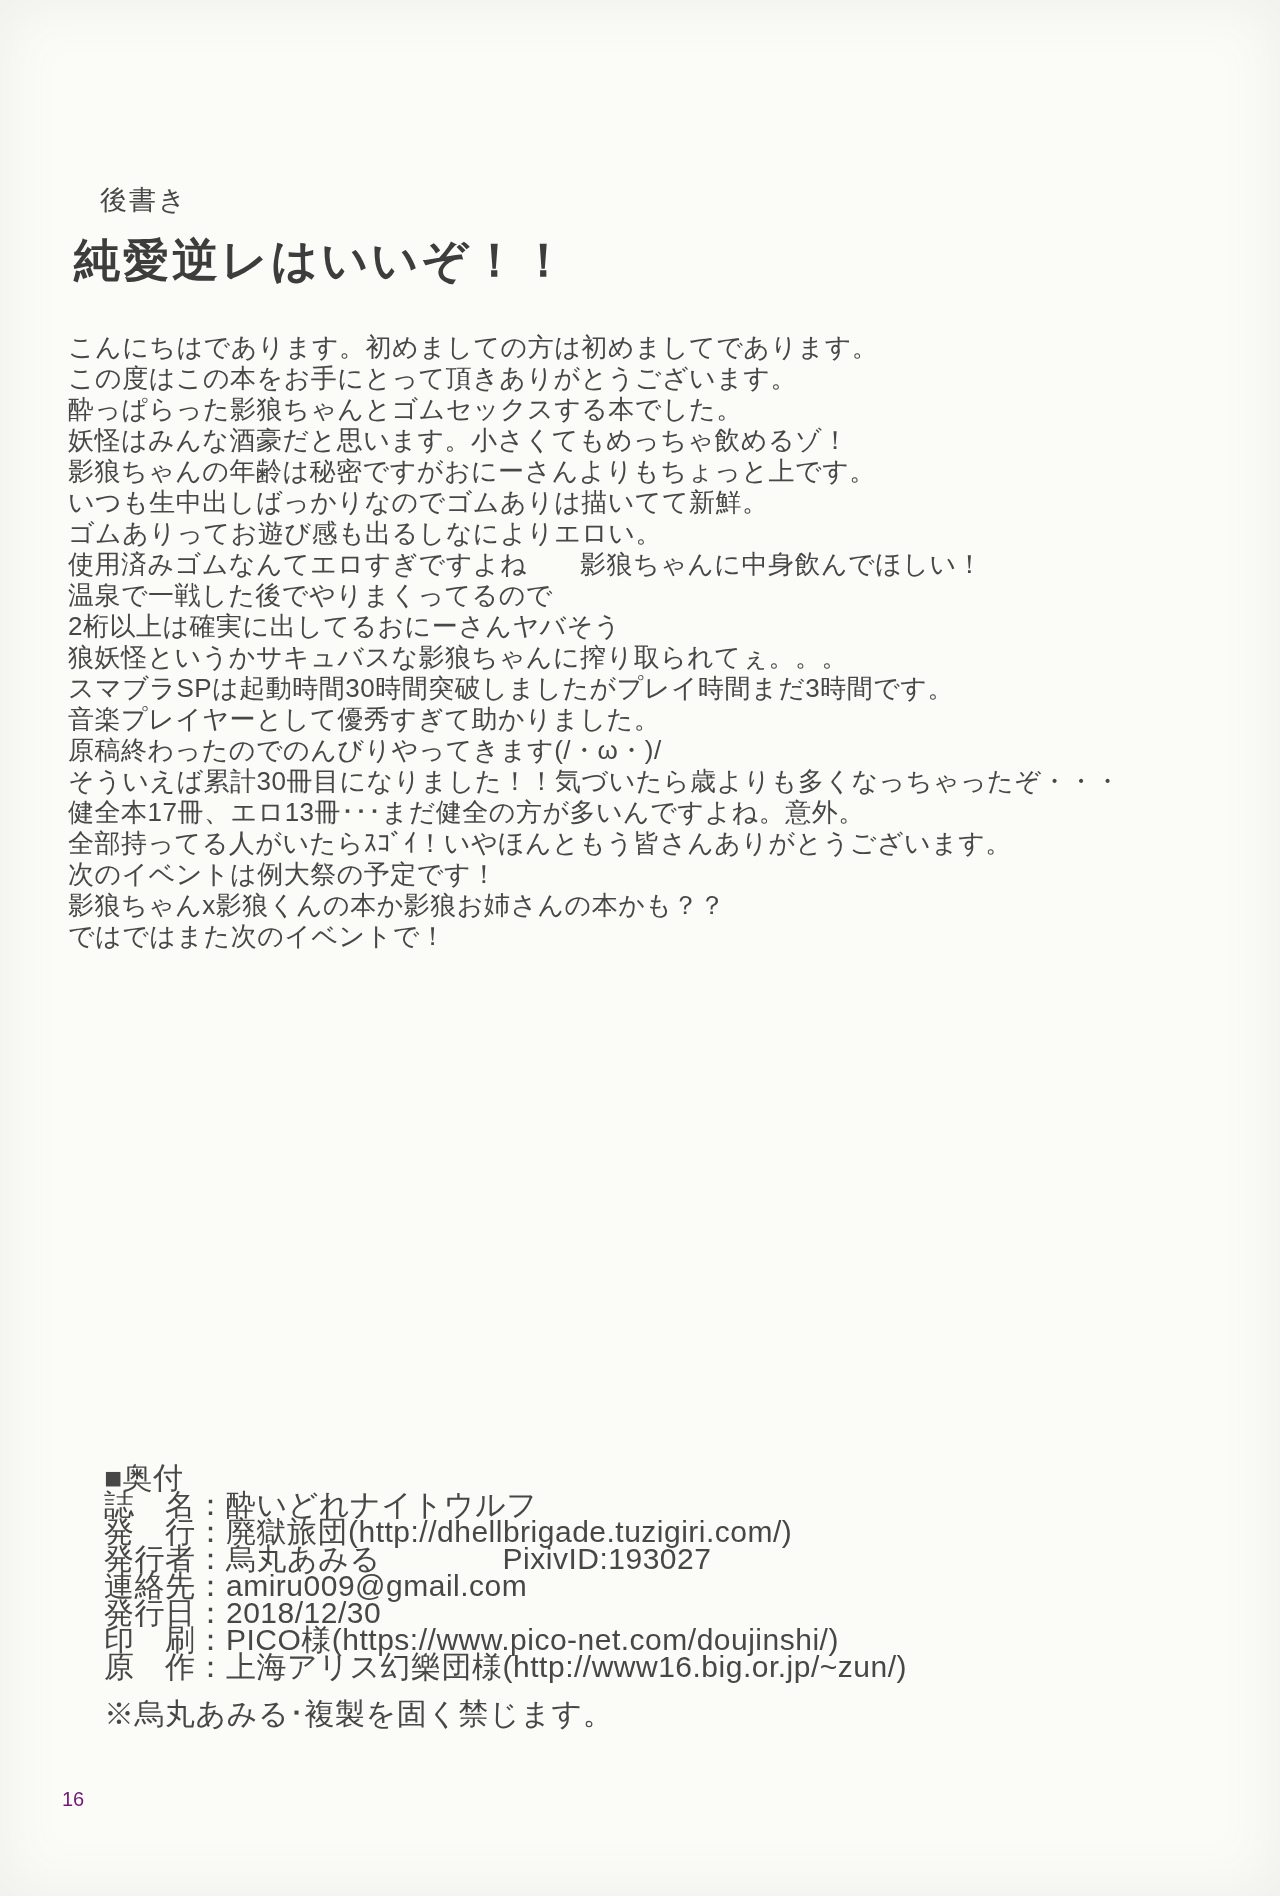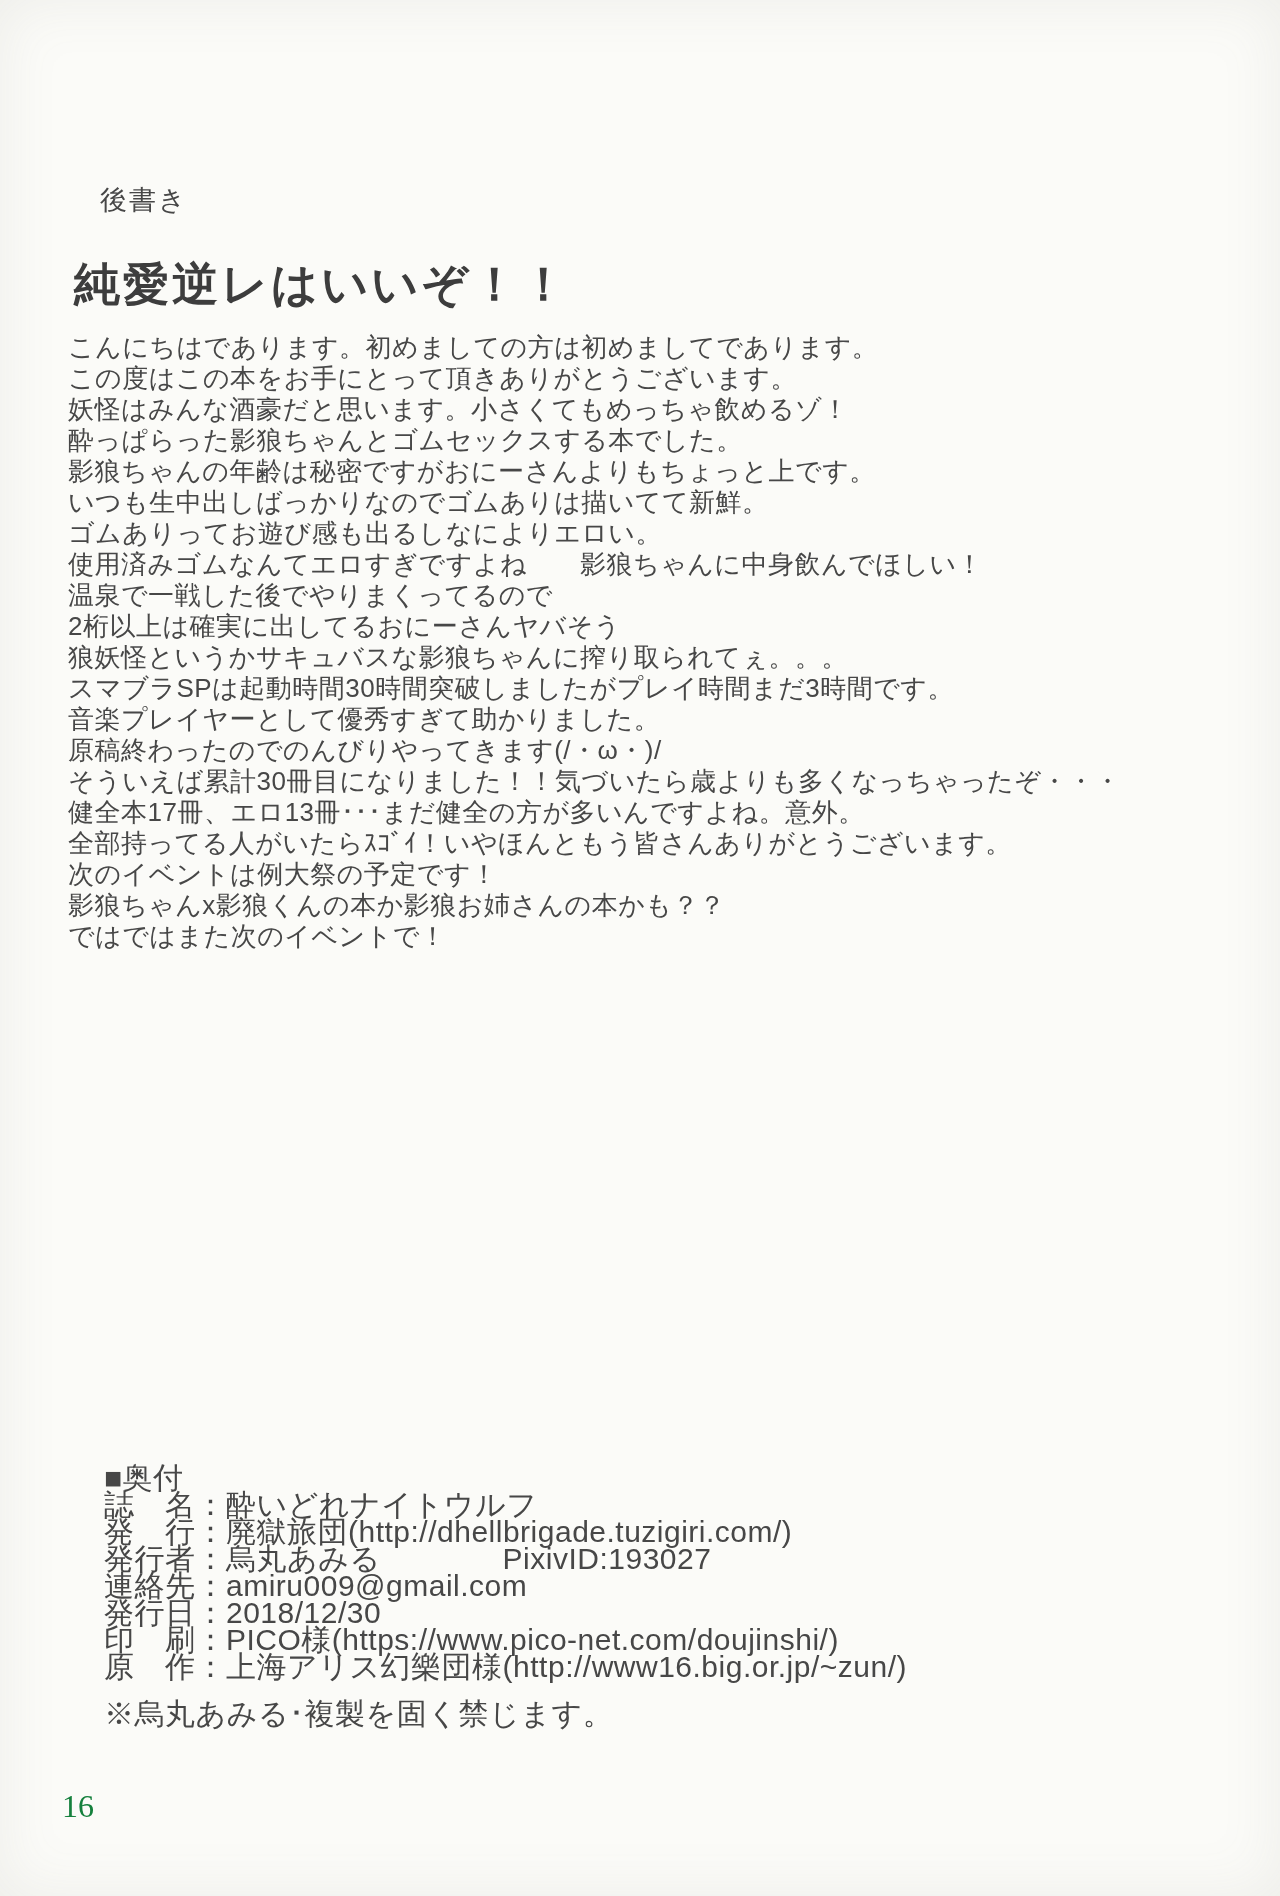--- a/index.html
+++ b/index.html
@@ -30,21 +30,21 @@
     position: absolute;
     left: 100px;
     top: 182px;
     font-size: 27px;
     letter-spacing: 2px;
     color: var(--color-text);
   }
   .page-title {
     position: absolute;
     left: 74px;
-    top: 254px;
+    top: 230px;
     font-size: 46px;
     font-weight: 800;
     letter-spacing: 3px;
     color: var(--color-title);
     white-space: nowrap;
   }
   .body-text {
     position: absolute;
     left: 68px;
     top: 332px;
@@ -71,42 +71,42 @@
   }
   .colophon .line { display: block; white-space: nowrap; }
   .colophon-notice {
     margin-top: 20px;
     white-space: nowrap;
   }
   .page-number {
     position: absolute;
     left: 62px;
     top: 1788px;
-    font-size: 32px;
-    font-family: Liberation Serif, serif;
-    color: #15803d;
+    font-size: 20px;
+    font-family: Liberation Sans, sans-serif;
+    color: #701a75;
   }
 </style>
 </head>
 <body>
 
 <div class="scan-vignette"></div>
 
 <div class="afterword-label">後書き</div>
 
 <h1 class="page-title">純愛逆レはいいぞ！！</h1>
 
 <div class="body-text">
   <p class="para-1">
     <span class="line">こんにちはであります。初めましての方は初めましてであります。</span>
     <span class="line">この度はこの本をお手にとって頂きありがとうございます。</span>
   </p>
   <p class="para-2">
+    <span class="line">酔っぱらった影狼ちゃんとゴムセックスする本でした。</span>
     <span class="line">妖怪はみんな酒豪だと思います。小さくてもめっちゃ飲めるゾ！</span>
-    <span class="line">酔っぱらった影狼ちゃんとゴムセックスする本でした。</span>
     <span class="line">影狼ちゃんの年齢は秘密ですがおにーさんよりもちょっと上です。</span>
   </p>
   <p class="para-3">
     <span class="line">いつも生中出しばっかりなのでゴムありは描いてて新鮮。</span>
     <span class="line">ゴムありってお遊び感も出るしなによりエロい。</span>
     <span class="line">使用済みゴムなんてエロすぎですよね　　影狼ちゃんに中身飲んでほしい！</span>
   </p>
   <p class="para-4">
     <span class="line">温泉で一戦した後でやりまくってるので</span>
     <span class="line">2桁以上は確実に出してるおにーさんヤバそう</span>

